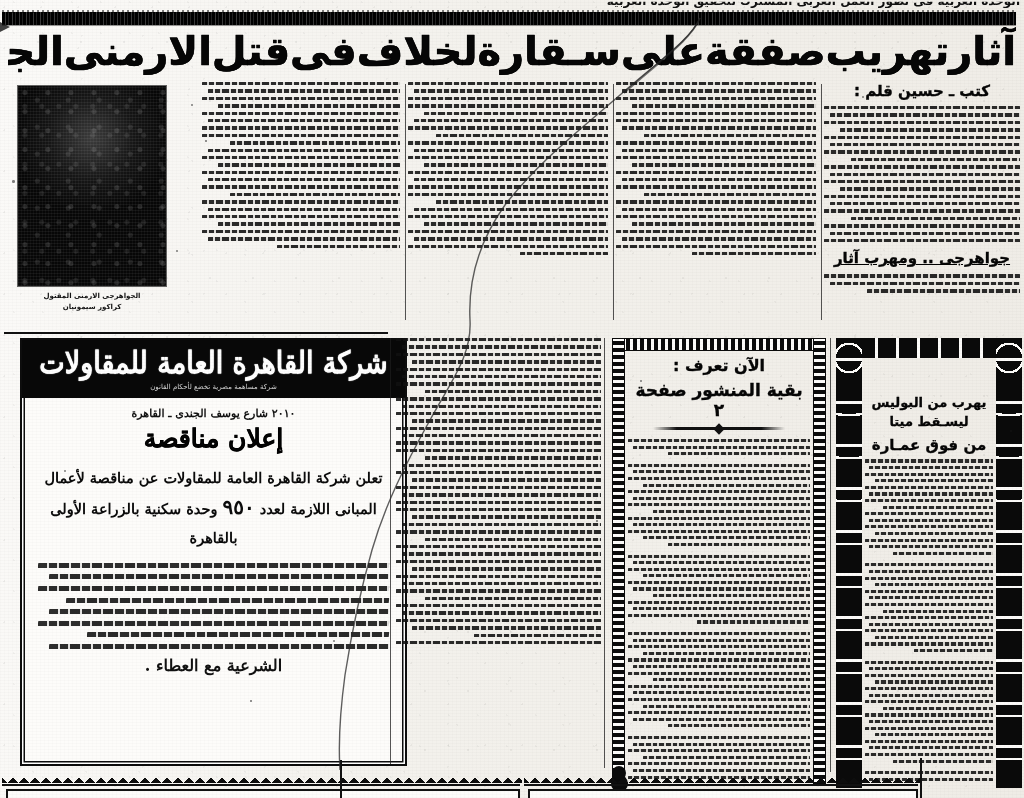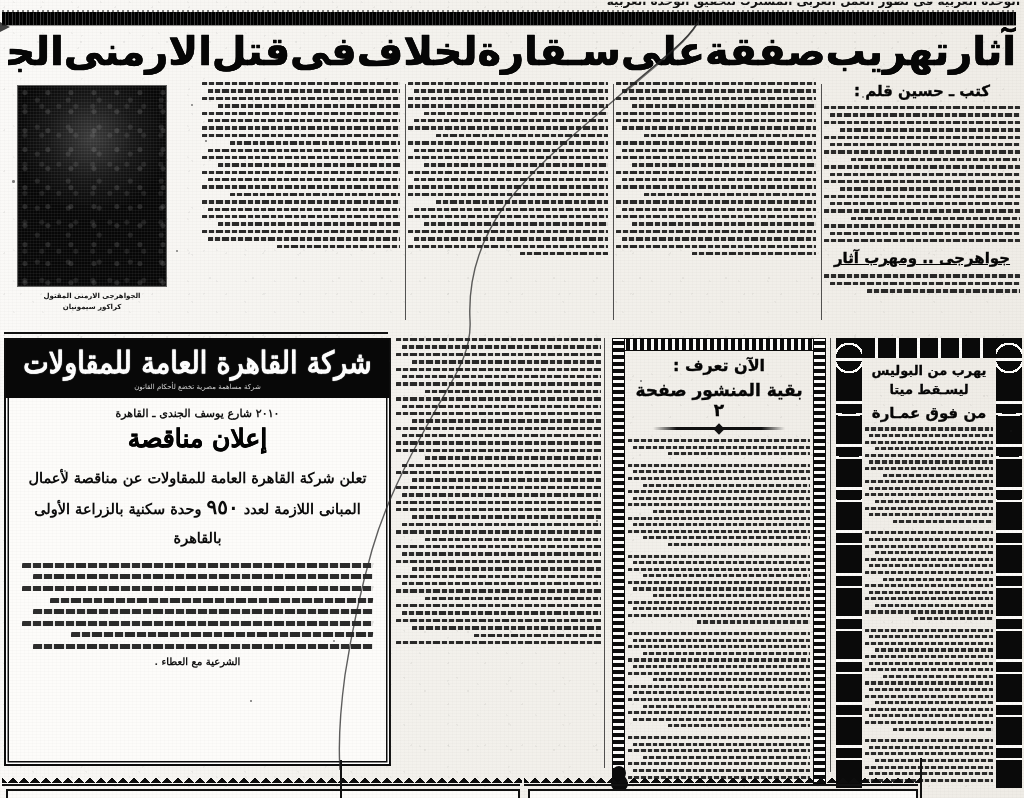--- a/index.html
+++ b/index.html
@@ -127,21 +127,21 @@
     margin-top:5px;text-align:center;
     font-size:7px;font-weight:700;line-height:1.5;color:#111;
     filter:blur(.35px);
   }
 
   
   .bottom-area{position:absolute;left:0;top:338px;width:1024px;height:450px;}
 
   
   .ad{
-    position:absolute;left:4px;top:0;width:383px;height:424px;
+    position:absolute;left:20px;top:0;width:383px;height:424px;
     background:#fdfcfa;
     border:2.5px solid #0d0d0d;
     box-shadow:inset 0 0 0 1.5px #fff, inset 0 0 0 3px #0d0d0d;
     overflow:hidden;
   }
   .ad-banner{
     height:58px;background:#080808;position:relative;overflow:hidden;
     display:flex;flex-direction:column;align-items:center;justify-content:center;
   }
   .ad-banner .co{
@@ -173,21 +173,21 @@
   .ad-body{margin:12px 16px 0;}
   .ad-body .ln{
     height:4.6px;margin-bottom:7px;
     background:repeating-linear-gradient(90deg,
       #111 0 9px,rgba(0,0,0,.10) 9px 11px,
       #111 11px 19px,rgba(0,0,0,.12) 19px 21px,
       #0d0d0d 21px 31px,rgba(0,0,0,.10) 31px 33px);
     transform:skewX(-6deg);
   }
   .ad-foot{
-    text-align:center;font-size:10px;font-weight:700;margin-top:6px;color:#111;
+    text-align:center;font-size:16px;font-weight:700;margin-top:6px;color:#111;
     font-family:"DejaVu Serif","Liberation Serif",serif;
   }
 
   
   .midcol{position:absolute;left:396px;top:0;width:205px;}
   .subhead{
     text-align:center;font-size:17px;font-weight:700;color:#060606;
     margin:2px 0 7px;letter-spacing:-.3px;
     -webkit-text-stroke:.35px #000;
     font-family:"DejaVu Sans","Liberation Sans",sans-serif;
@@ -246,21 +246,21 @@
       repeating-linear-gradient(0deg,transparent 0 40px,#fdfcfa 40px 43px),
       repeating-radial-gradient(circle at 50% 20px,transparent 0 13px,#fdfcfa 13px 15.5px,transparent 15.5px 43px);
   }
   .orn-top{
     position:absolute;left:0;right:0;top:0;height:20px;background:#0a0a0a;
     background-image:repeating-linear-gradient(90deg,transparent 0 18px,#fdfcfa 18px 21px);
   }
   .orn-inner{position:absolute;left:29px;right:29px;top:24px;bottom:4px;overflow:hidden;}
   .orn-head{
     text-align:center;font-size:13px;font-weight:700;line-height:1.45;color:#060606;
-    -webkit-text-stroke:.3px #000;margin-bottom:3px;
+    -webkit-text-stroke:.3px #000;margin-bottom:3px;margin-top:32px;
   }
   .orn-head .big{font-size:15px;display:block;margin-top:3px;}
 
   
   .sawtooth{
     position:absolute;height:11px;
     background:
       linear-gradient(-45deg,#0d0d0d 25%,transparent 25%) 0 0/11px 11px,
       linear-gradient(45deg,#0d0d0d 25%,transparent 25%) 0 0/11px 11px;
     background-repeat:repeat-x;

